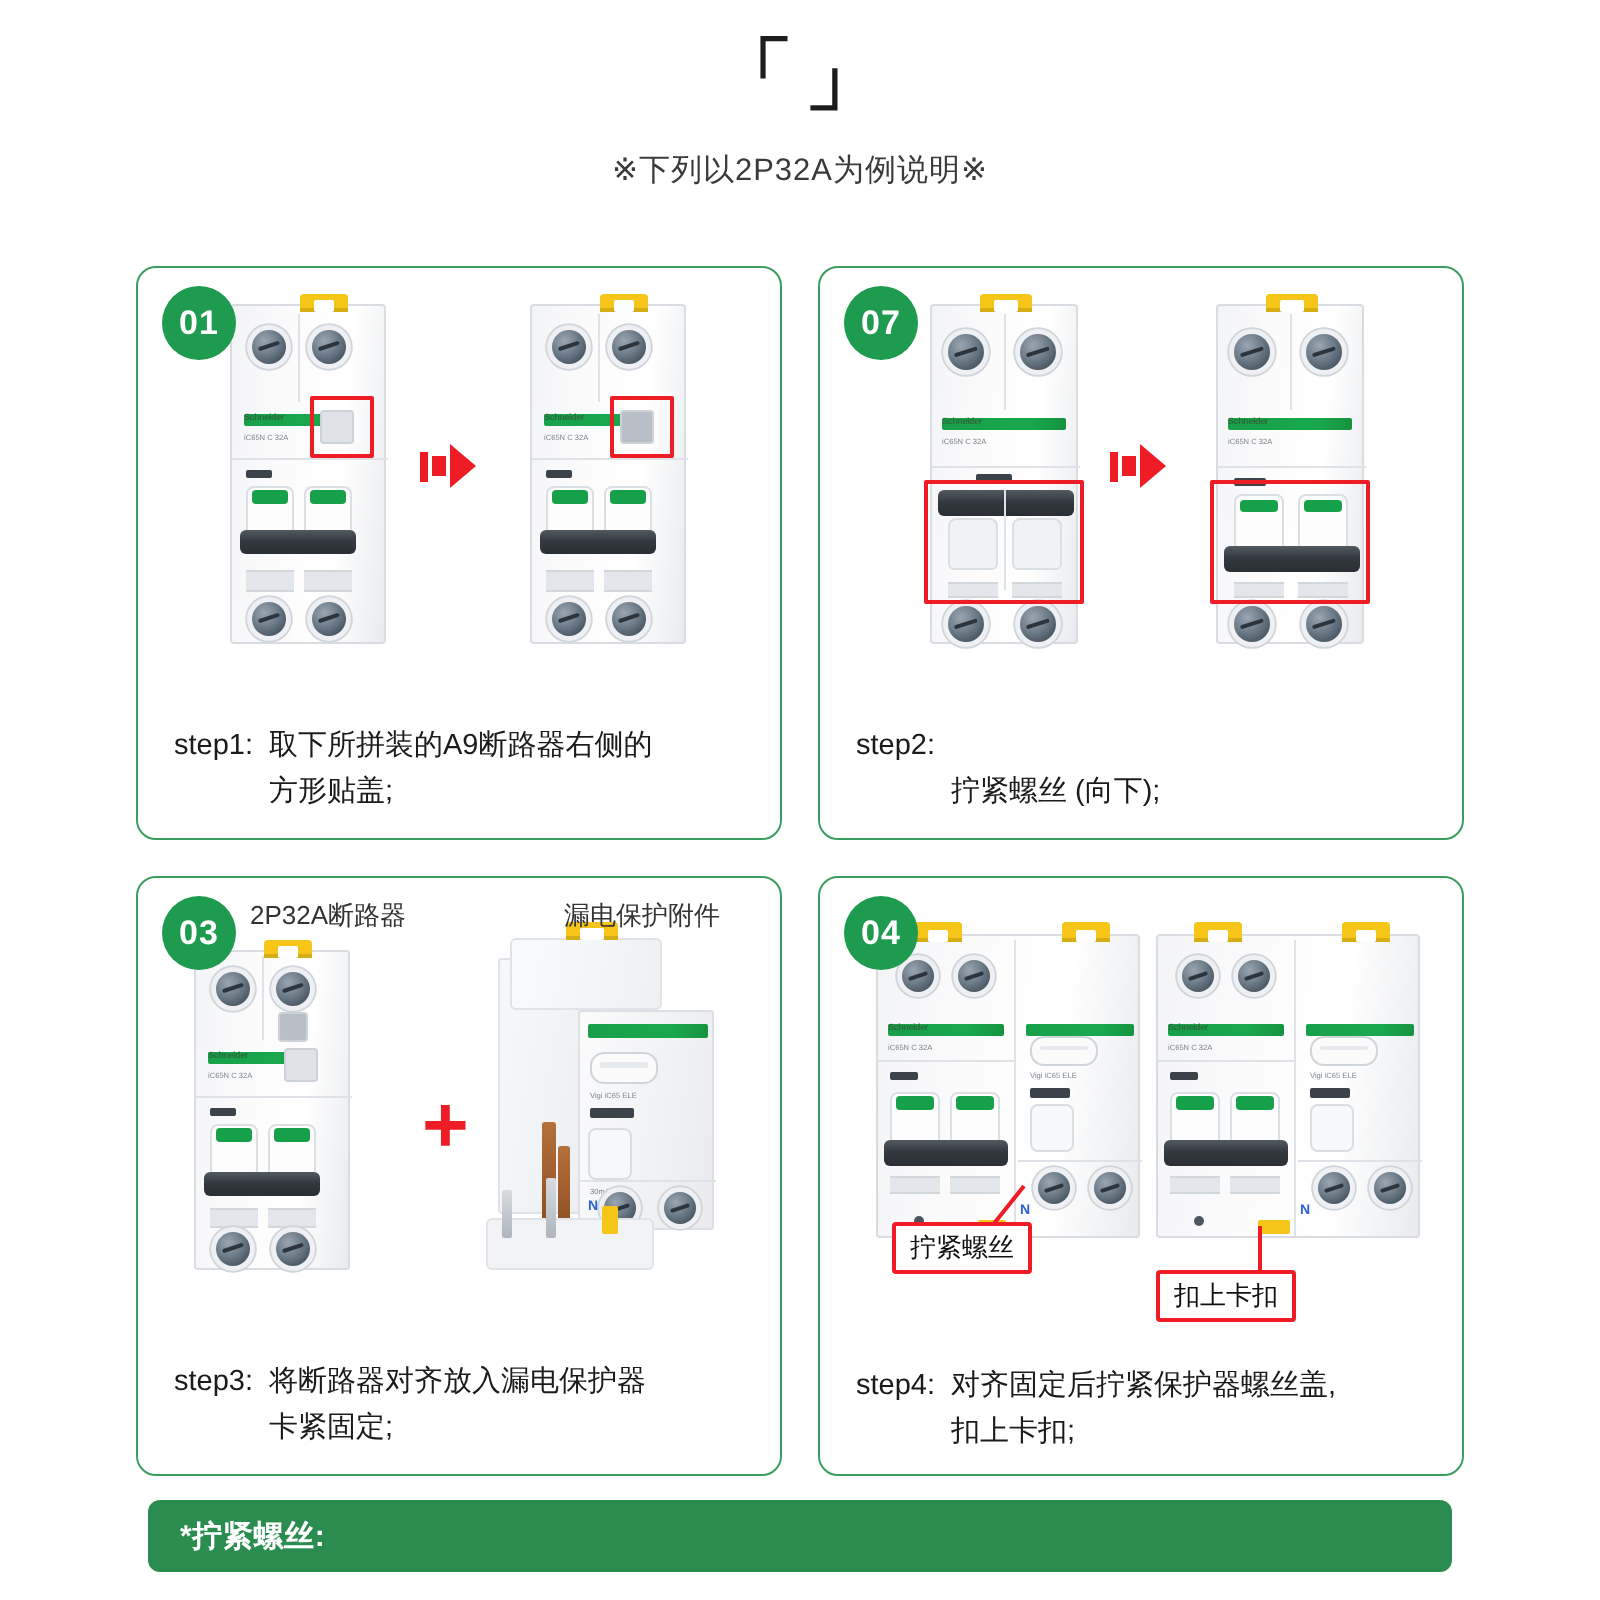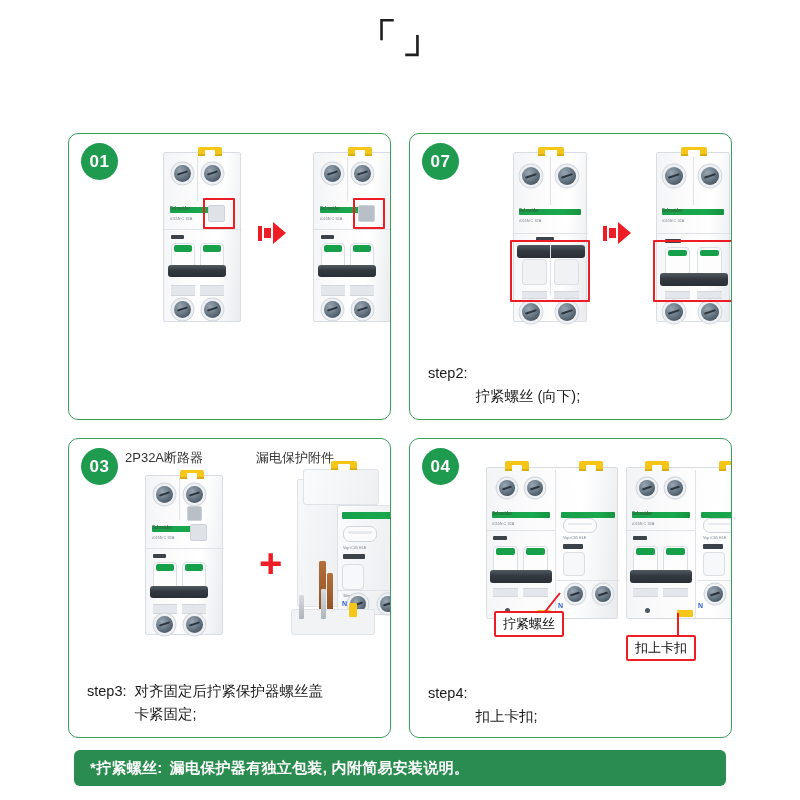--- a/index.html
+++ b/index.html
@@ -27,21 +27,21 @@
 
   
   .grid {
     position: absolute; left: 68px; top: 133px;
     width: 664px;
     display: grid; grid-template-columns: 323px 323px; gap: 18px;
   }
   .card {
     position: relative;
     border: 1px solid #3a9e5c; border-radius: 10px;
-    background: #fff; overflow: hidden; padding-left: 48px;
+    background: #fff; overflow: hidden;
   }
   .card.r1 { height: 287px; }
   .card.r2 { height: 300px; }
 
   .badge {
     position: absolute; left: 12px; top: 9px;
     width: 37px; height: 37px; border-radius: 50%;
     background: #1f9b4f; color: #fff;
     display: flex; align-items: center; justify-content: center;
     font-size: 17px; font-weight: 700; letter-spacing: .5px;
@@ -62,21 +62,21 @@
   .caption .lbl { white-space: nowrap; margin-right: 8px; font-size: 14.5px; }
   .caption .txt { }
 
   
   .sublabels {
     position: absolute; top: 10px; left: 56px; right: 10px;
     display: flex; gap: 30px; font-size: 13px; color: #333;
     z-index: 4;
   }
   .sublabels span:first-child { margin-left: 0; }
-  .sublabels .s2 { margin-left: 23px; text-align: right; }
+  .sublabels .s2 { margin-left: 49px; text-align: right; }
 
   
   .dev { position: absolute; }
   .body {
     position: relative; width: 100%; height: 100%;
     background: linear-gradient(95deg,#f3f4f6 0%,#fbfbfc 34%,#ffffff 68%,#e9ebee 100%);
     border: 1px solid #d9dde2; border-radius: 2px;
   }
   .clip {
     position: absolute; background: #f5c518; border-radius: 2px 2px 0 0;
@@ -179,20 +179,21 @@
 </head>
 <body>
 
 <div class="page">
 
   <div class="header">
     <div class="title-wrap">
       <span class="brk left">「</span>
       <span class="brk right">」</span>
     </div>
+    <div class="subtitle">※下列以2P32A为例说明※</div>
   </div>
 
   <div class="grid">
 
     <div class="card r1">
       <div class="badge">01</div>
 
       <div class="stage r1">
 
         <div class="dev" style="left:46px;top:18px;width:78px;height:170px;">
@@ -249,20 +250,27 @@
             <div class="handle" style="left:4px;top:112px;width:58px;height:12px;"></div>
             <div class="vgroove" style="left:7px;top:132px;width:24px;height:11px;"></div>
             <div class="vgroove" style="left:36px;top:132px;width:24px;height:11px;"></div>
             <div class="screw" style="left:10px;top:148px;width:17px;height:17px;"></div>
             <div class="screw" style="left:40px;top:148px;width:17px;height:17px;"></div>
           </div>
         </div>
         <div class="redbox" style="left:236px;top:64px;width:32px;height:31px;"></div>
       </div>
 
+      <div class="caption">
+        <span class="lbl">step1:</span>
+        <span class="txt">
+          <span>取下所拼装的A9断路器右侧的</span><br>
+          <span>方形贴盖;</span>
+        </span>
+      </div>
     </div>
 
     <div class="card r1">
       <div class="badge">07</div>
 
       <div class="stage r1">
 
         <div class="dev" style="left:55px;top:18px;width:74px;height:170px;">
           <div class="body">
             <div class="clip" style="left:24px;top:-6px;width:26px;height:9px;"></div>
@@ -395,21 +403,21 @@
           <div class="tray" style="left:-6px;top:148px;width:84px;height:26px;"></div>
           <div class="pin" style="left:2px;top:134px;width:5px;height:24px;"></div>
           <div class="pin" style="left:24px;top:128px;width:5px;height:30px;"></div>
           <div class="ylum" style="left:52px;top:142px;width:8px;height:14px;"></div>
         </div>
       </div>
 
       <div class="caption">
         <span class="lbl">step3:</span>
         <span class="txt">
-          <span>对齐固定后拧紧保护器螺丝盖</span><br>
+          <span>将断路器对齐放入漏电保护器</span><br>
           <span>卡紧固定;</span>
         </span>
       </div>
     </div>
 
     <div class="card r2">
       <div class="badge">04</div>
 
       <div class="stage r2">
 
@@ -494,27 +502,26 @@
 
         <svg class="pointer" width="40" height="34" style="left:206px;top:172px;">
           <polyline points="14,2 14,26" fill="none" stroke="#ee1c25" stroke-width="2"></polyline>
         </svg>
         <div class="callout" style="left:168px;top:196px;">扣上卡扣</div>
       </div>
 
       <div class="caption" style="bottom:10px;">
         <span class="lbl">step4:</span>
         <span class="txt">
-          <br>
+          <span>对齐固定后拧紧保护器螺丝盖,</span><br>
           <span>扣上卡扣;</span>
         </span>
       </div>
     </div>
 
   </div>
 
   <div class="banner">
     <span class="note">*拧紧螺丝:</span>
     <span style="width:7px;"></span>
-    <span>漏电保护器有独立包装, 内附简易安装说明。</span>
   </div>
 
 </div>
 
 </body></html>

